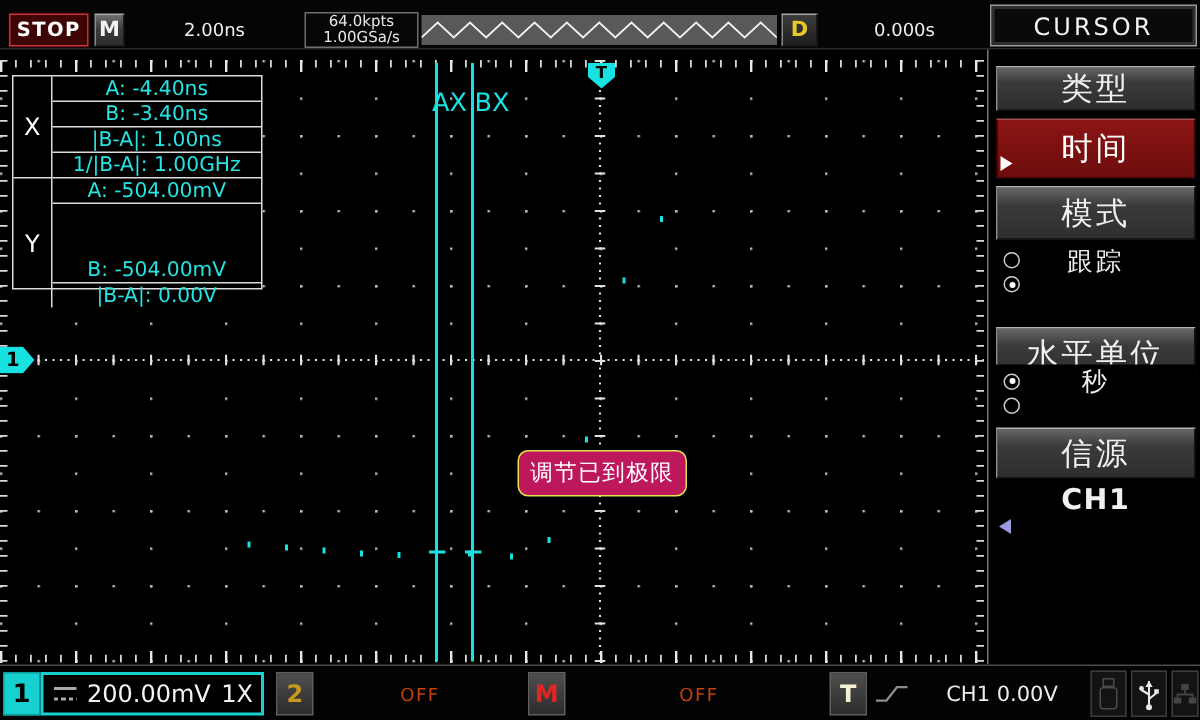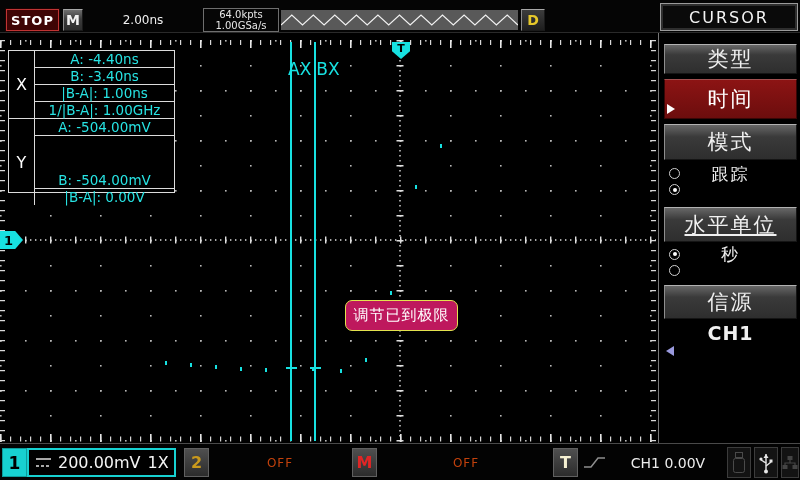--- a/index.html
+++ b/index.html
@@ -74,20 +74,21 @@
     <div class="acq-box">
       <div>64.0kpts</div>
       <div>1.00GSa/s</div>
     </div>
     <div class="wave-preview">
       <svg width="237" height="20">
         <polyline id="zigzag-path" fill="none" stroke="#f2f2f2" stroke-width="1.2" points="0.0,15 10.8,5 21.5,15 32.3,5 43.1,15 53.8,5 64.6,15 75.4,5 86.2,15 96.9,5 107.7,15 118.5,5 129.2,15 140.0,5 150.8,15 161.5,5 172.3,15 183.1,5 193.9,15 204.6,5 215.4,15 226.2,5 236.9,15"></polyline>
       </svg>
     </div>
     <div class="mini-btn d-btn">D</div>
+    <div class="tb-text hpos">0.000s</div>
     <div class="menu-title">CURSOR</div>
   </div>
 
   <svg class="graticule" width="656" height="402">
     <defs>
       <pattern id="hdots" width="25" height="50" patternUnits="userSpaceOnUse">
         <rect x="0" y="0" width="1.6" height="1.6" fill="#b8b8b8"></rect>
       </pattern>
       <pattern id="vdots" width="50" height="25" patternUnits="userSpaceOnUse">
         <rect x="0" y="0" width="1.6" height="1.6" fill="#b8b8b8"></rect>
@@ -157,21 +158,21 @@
       <span class="arrow-right"></span>
     </div>
     <div class="side-btn" style="top:91px; height:36px;">模式</div>
     <div class="side-row" style="top:130px; height:37px;">
       <div class="radio-col">
         <div class="radio"></div>
         <div class="radio on"></div>
       </div>
       <span>跟踪</span>
     </div>
-    <div class="side-btn" style="top:174px; height:35px;text-decoration:underline;">水平单位</div>
+    <div class="side-btn" style="top:185px; height:35px;text-decoration:underline;">水平单位</div>
     <div class="side-row" style="top:210px; height:38px;">
       <div class="radio-col">
         <div class="radio on"></div>
         <div class="radio"></div>
       </div>
       <span>秒</span>
     </div>
     <div class="side-btn" style="top:252px; height:34px;">信源</div>
     <div class="side-row ch1-row" style="top:289px; height:40px;">
       <span>CH1</span>

